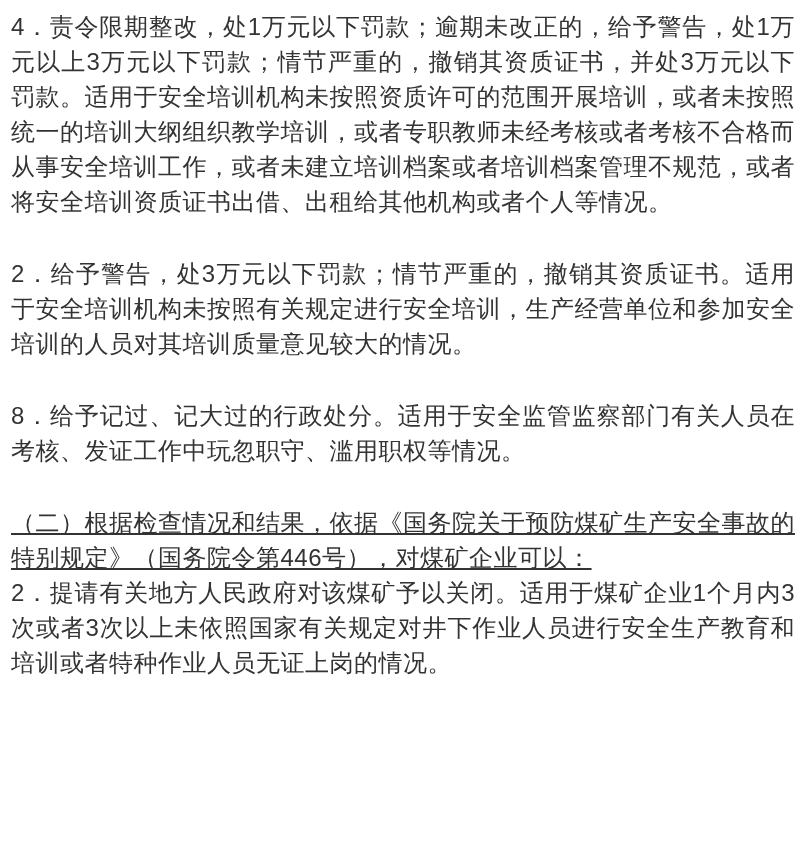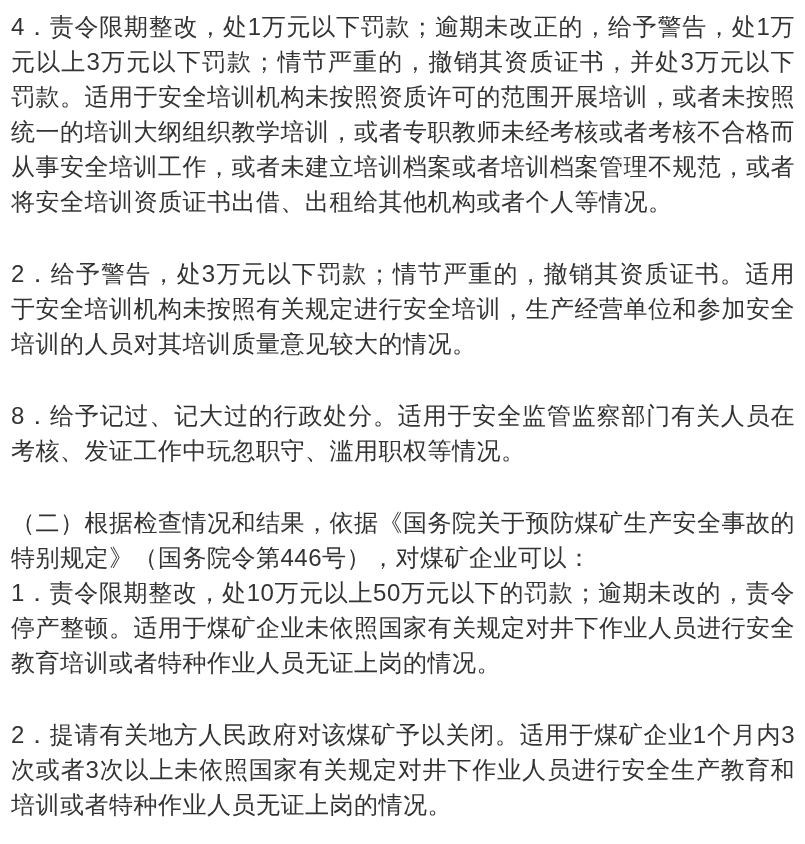--- a/index.html
+++ b/index.html
@@ -20,30 +20,30 @@
     line-height: 35px;
     letter-spacing: 0.5px;
     text-align: justify;
     text-justify: inter-ideograph;
   }
   .doc p {
     margin: 0 0 37px 0;
   }
   .doc p.tight {
     margin-bottom: 0;
+    text-decoration: underline;
   }
 </style>
 </head>
 <body>
 
 <main class="doc">
   <p>4．责令限期整改，处1万元以下罚款；逾期未改正的，给予警告，处1万元以上3万元以下罚款；情节严重的，撤销其资质证书，并处3万元以下罚款。适用于安全培训机构未按照资质许可的范围开展培训，或者未按照统一的培训大纲组织教学培训，或者专职教师未经考核或者考核不合格而从事安全培训工作，或者未建立培训档案或者培训档案管理不规范，或者将安全培训资质证书出借、出租给其他机构或者个人等情况。</p>
 
   <p>2．给予警告，处3万元以下罚款；情节严重的，撤销其资质证书。适用于安全培训机构未按照有关规定进行安全培训，生产经营单位和参加安全培训的人员对其培训质量意见较大的情况。</p>
 
   <p>8．给予记过、记大过的行政处分。适用于安全监管监察部门有关人员在考核、发证工作中玩忽职守、滥用职权等情况。</p>
 
   <p class="tight">（二）根据检查情况和结果，依据《国务院关于预防煤矿生产安全事故的特别规定》（国务院令第446号），对煤矿企业可以：</p>
 
-  <p>1．责令限期整改，处10万元以上50万元以下的罚款；逾期未改的，责令停产整顿。适用于煤矿企业未依照国家有关规定对井下作业人员进行安全教育培训或者特种作业人员无证上岗的情况。</p>
 
   <p>2．提请有关地方人民政府对该煤矿予以关闭。适用于煤矿企业1个月内3次或者3次以上未依照国家有关规定对井下作业人员进行安全生产教育和培训或者特种作业人员无证上岗的情况。</p>
 </main>
 
 </body></html>

